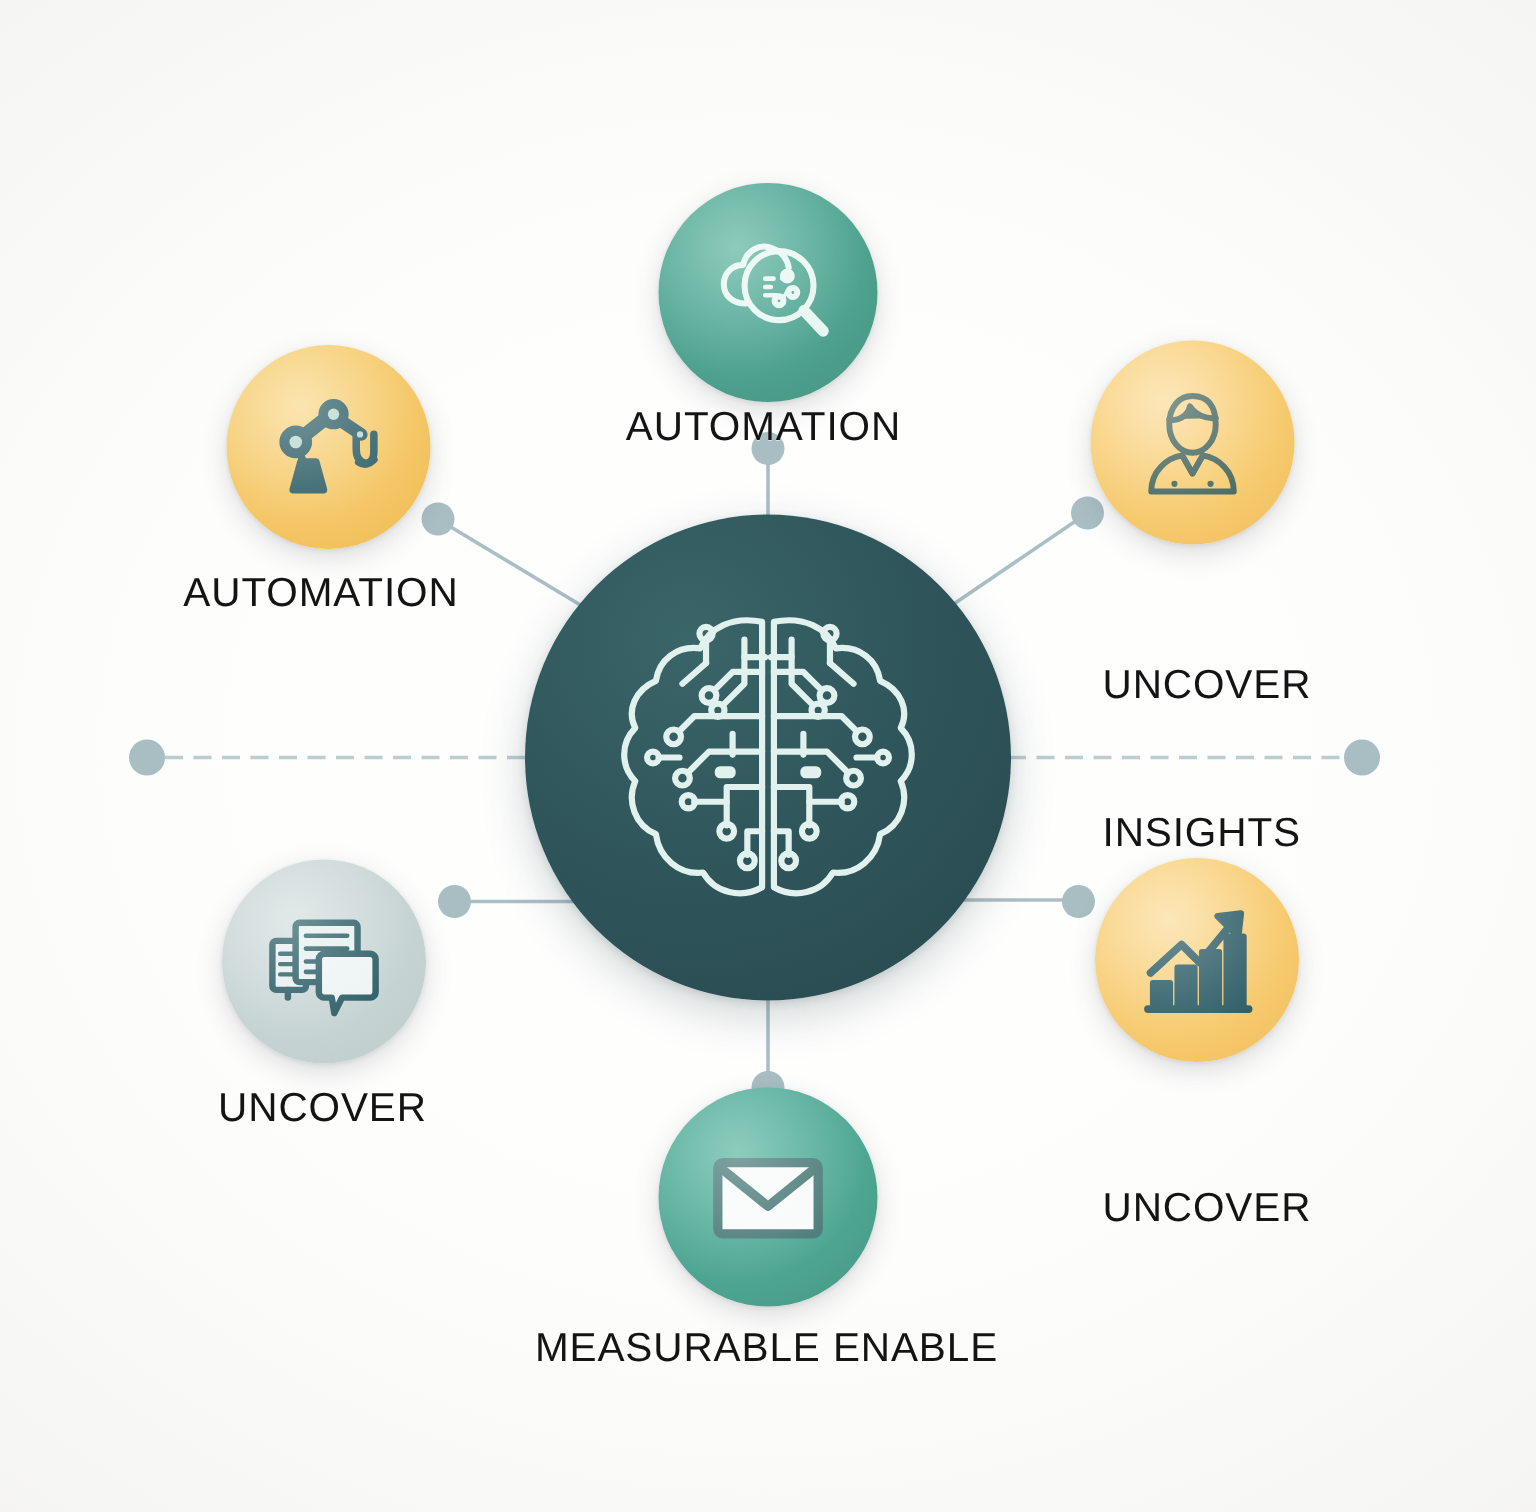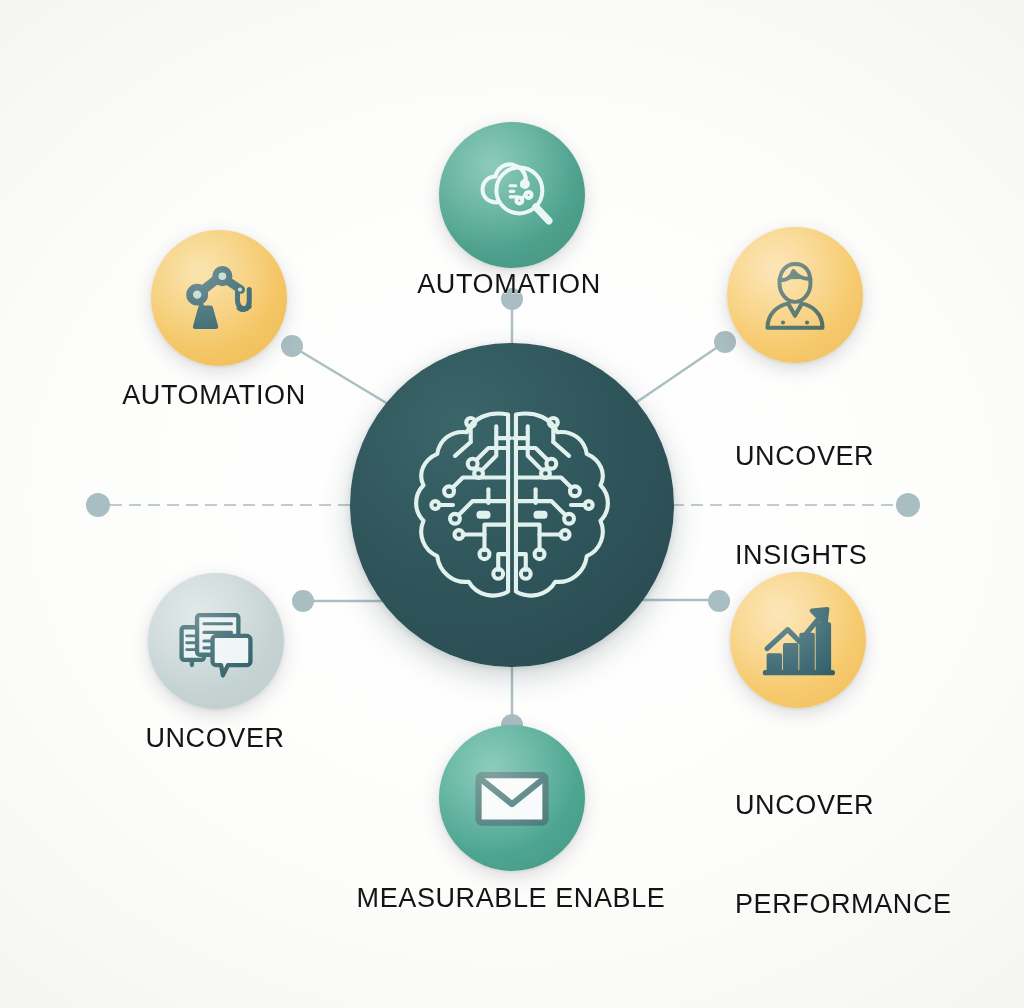--- a/index.html
+++ b/index.html
@@ -239,20 +239,19 @@
 
   <div class="label center" style="left:509px; top:268px;">AUTOMATION</div>
 
   <div class="label left" style="left:735px; top:374px;">
     <div>UNCOVER</div>
     <div>INSIGHTS</div>
   </div>
 
   <div class="label left" style="left:735px; top:723px;">
     <div>UNCOVER</div>
-    <div>PERFORMANCE</div>
   </div>
 
   <div class="label center" style="left:511px; top:882px;">MEASURABLE ENABLE</div>
 
   <div class="label center" style="left:215px; top:722px;">UNCOVER</div>
 
 </div>
 
 </body></html>

